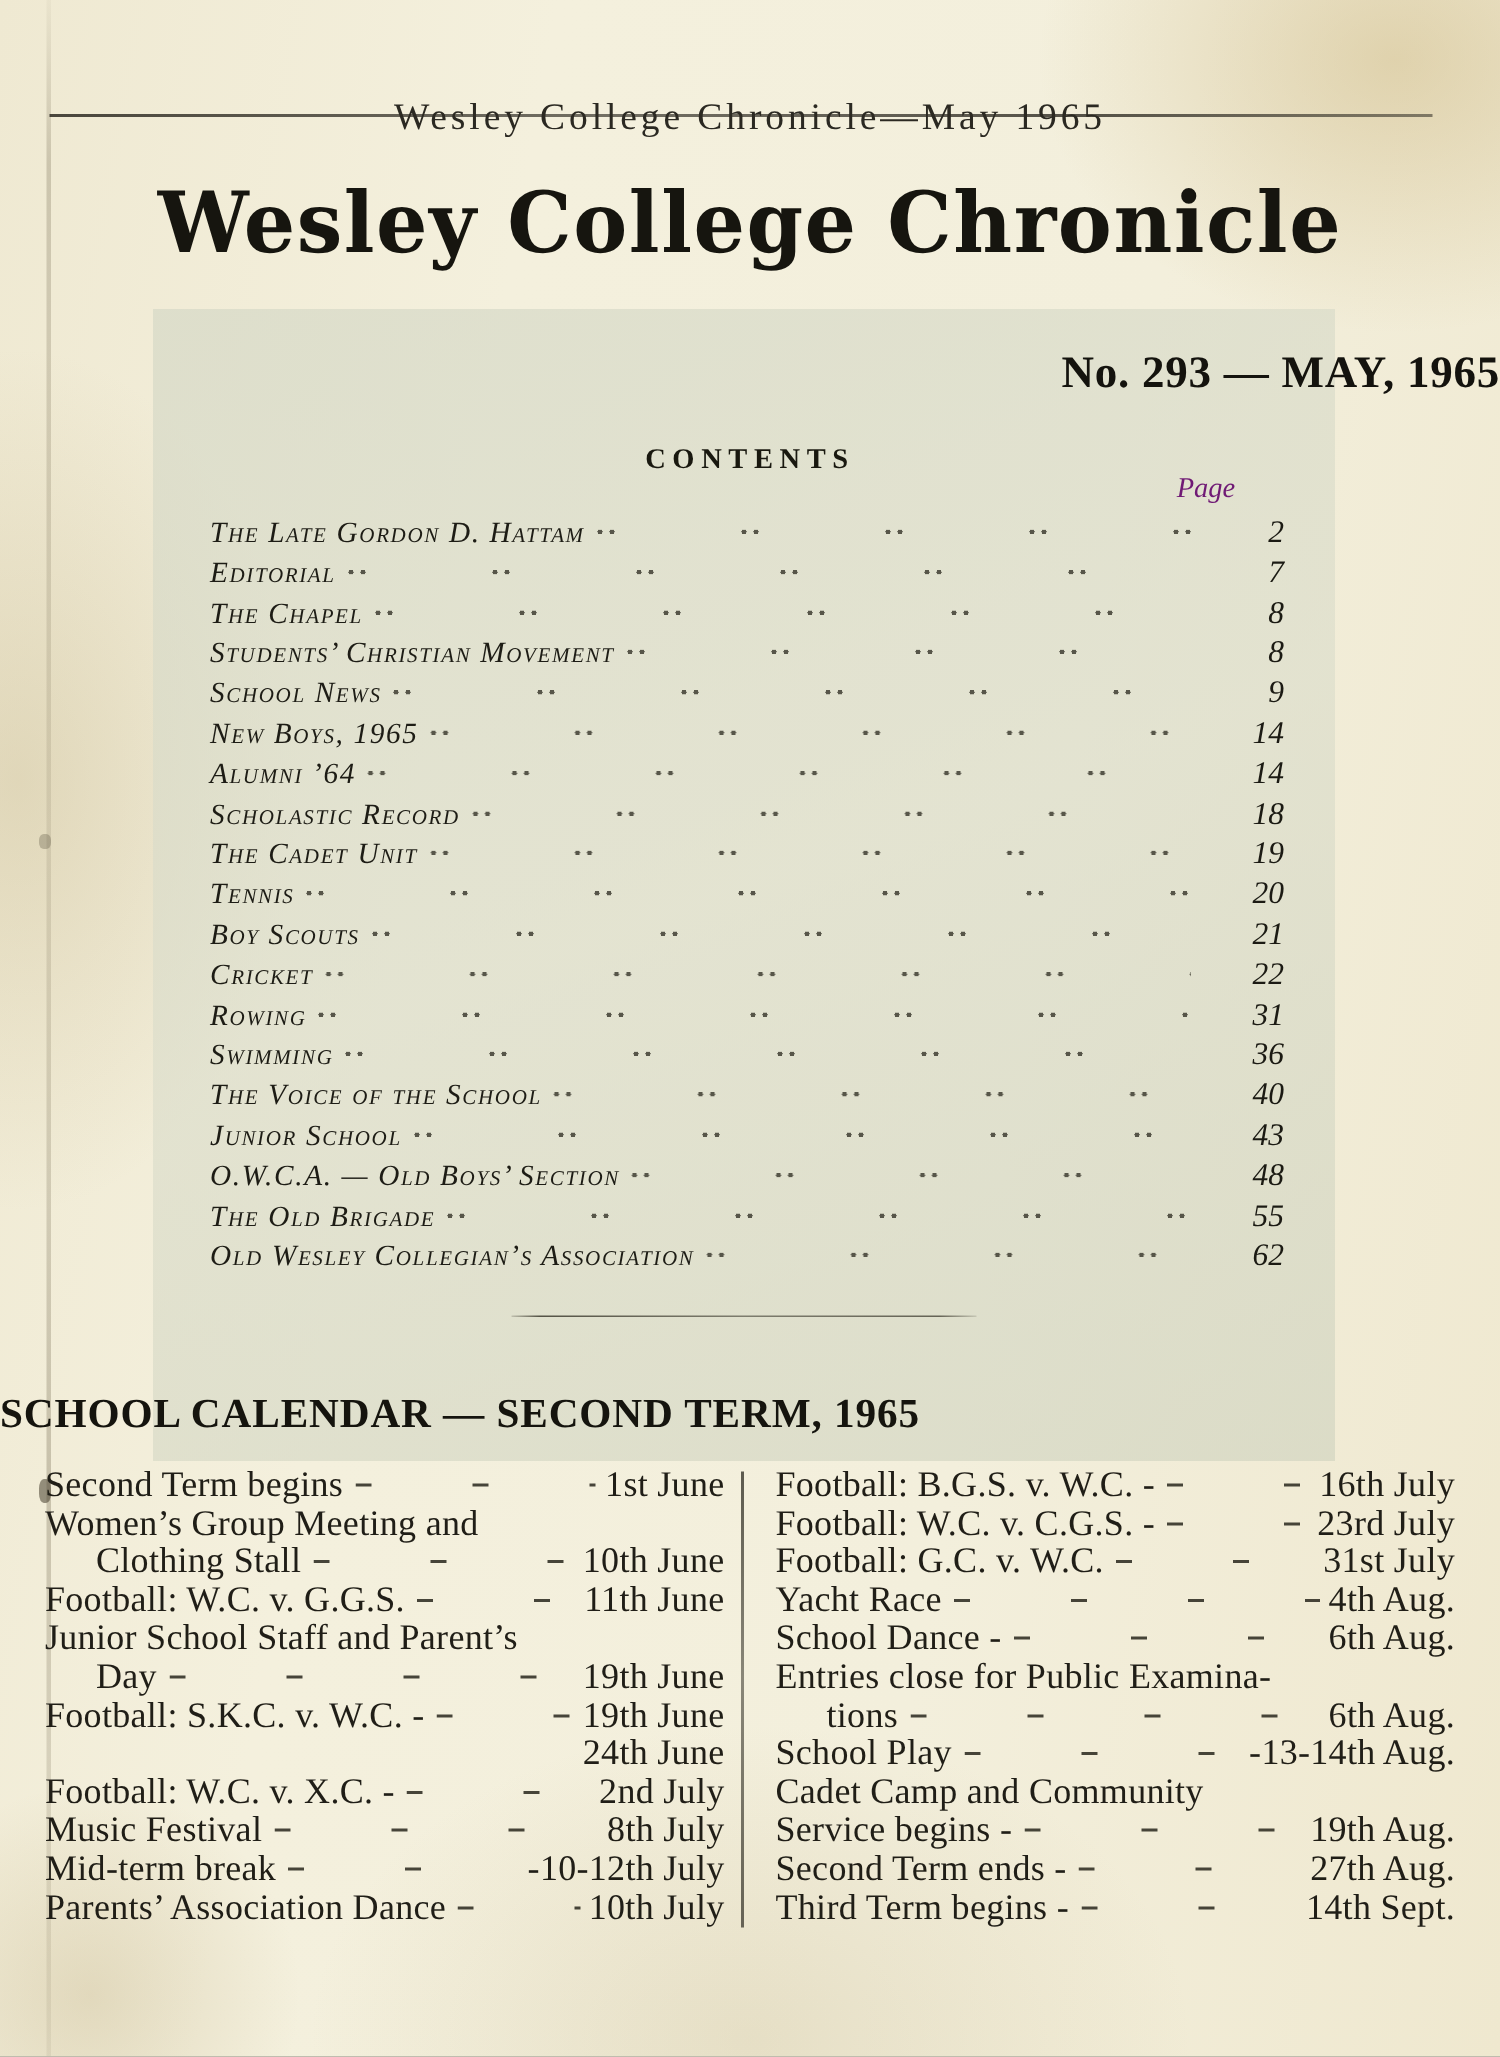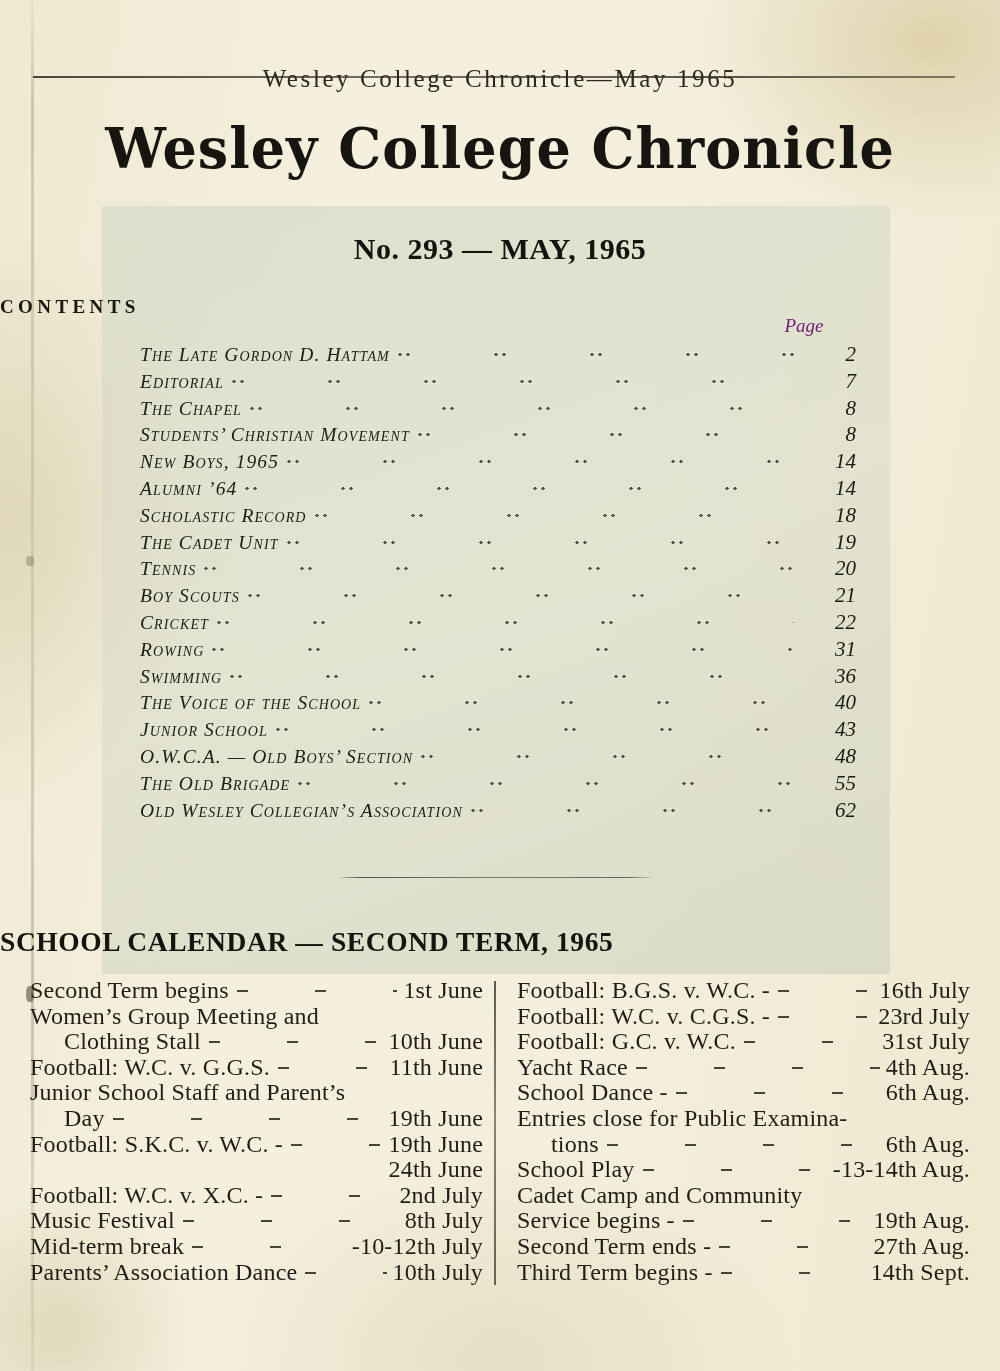--- a/index.html
+++ b/index.html
@@ -111,32 +111,32 @@
     width: 788px;
     height: 768px;
     background: linear-gradient(160deg, rgba(214,217,199,0.72) 0%, rgba(219,221,203,0.66) 50%, rgba(210,213,193,0.70) 100%);
   }
 
   .issue-line {
     position: absolute;
     top: 232px;
     left: 0;
     width: 1000px;
-    text-align: center;
+    text-align: right;
     font-size: 30px;
     font-weight: bold;
     letter-spacing: 0.5px;
     color: #14130e;
   }
   .contents-head {
     position: absolute;
     top: 296px;
     left: 0;
     width: 1000px;
-    text-align: left;
+    text-align: center;
     font-size: 19px;
     font-weight: bold;
     letter-spacing: 4.4px;
     color: #19180f;
   }
   .page-label {
     position: absolute;
     top: 315px;
     left: 756px;
     width: 96px;
@@ -324,20 +324,25 @@
         <span class="toc-title">The  Chapel</span>
         <span class="toc-leader"></span>
         <span class="toc-page">8</span>
       </div>
       <div class="toc-row">
         <span class="toc-title">Students’ Christian Movement</span>
         <span class="toc-leader"></span>
         <span class="toc-page">8</span>
       </div>
       <div class="toc-row">
+        <span class="toc-title">School  News</span>
+        <span class="toc-leader"></span>
+        <span class="toc-page">9</span>
+      </div>
+      <div class="toc-row">
         <span class="toc-title">New Boys, 1965</span>
         <span class="toc-leader"></span>
         <span class="toc-page">14</span>
       </div>
       <div class="toc-row">
         <span class="toc-title">Alumni ’64</span>
         <span class="toc-leader"></span>
         <span class="toc-page">14</span>
       </div>
       <div class="toc-row">

